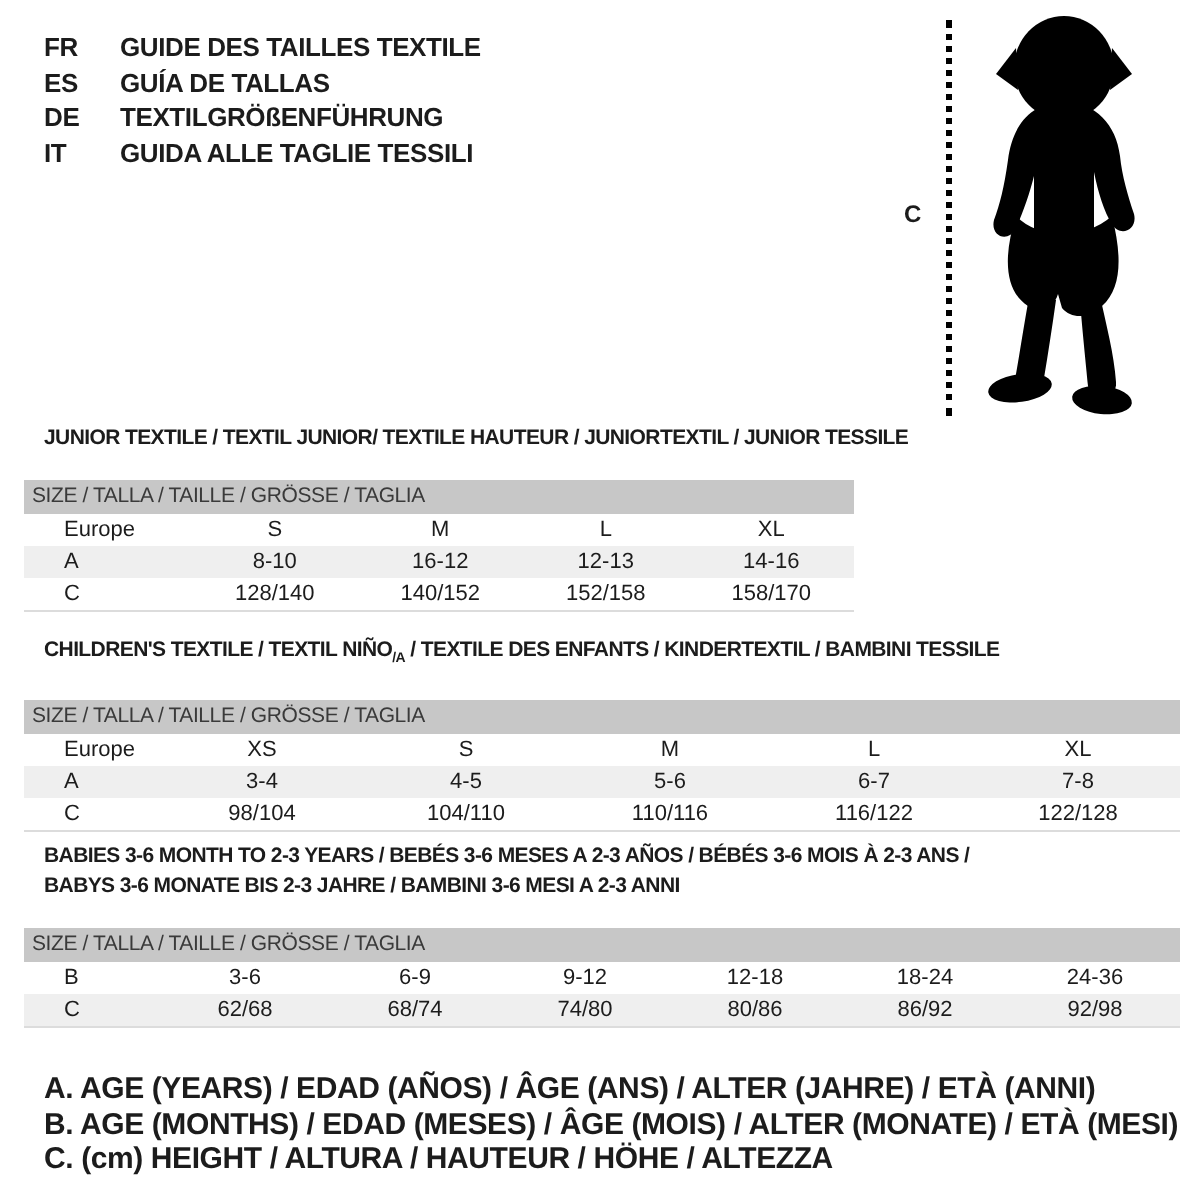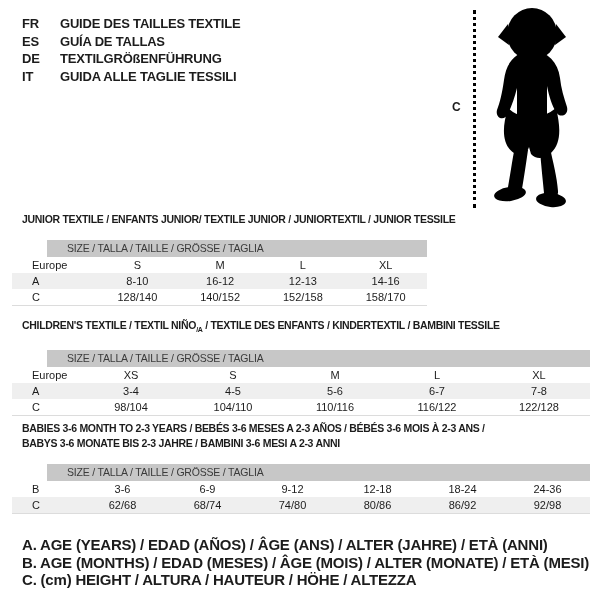--- a/index.html
+++ b/index.html
@@ -38,21 +38,21 @@
     margin-left:10px;white-space:nowrap;
   }
   .table-title sub{font-size:7px;}
   .sec-1 .table-title{margin-bottom:13px;}
   .sec-2 .table-title{margin-bottom:13px;}
   .sec-3 .table-title{margin-bottom:13px;white-space:normal;}
   .size-table{width:100%;border-bottom:1px solid #dcdcdc;}
   .size-bar{
     background:var(--bar-bg);color:var(--bar-text);
     font-size:10.5px;line-height:17px;height:17px;
-    padding-left:20px;letter-spacing:-0.2px;margin-left:35px;
+    padding-left:4px;letter-spacing:-0.2px;
   }
   .trow{display:flex;height:16px;font-size:11px;line-height:16px;}
   .trow.shaded{background:var(--row-shade);}
   .tlabel{padding-left:8px;flex:0 0 var(--labelw,56px);margin-left:12px;}
   .sec-1 .tlabel{--labelw:72px;}
   .tcell{flex:1;text-align:center;}
 
   
   .footnotes{position:absolute;left:22px;top:536px;}
   .footnote{font-weight:bold;font-size:15px;line-height:17.5px;letter-spacing:-0.2px;white-space:nowrap;}
@@ -91,21 +91,21 @@
       <path d="M26,102 C19,124 21,140 32,147 C38,151 45,148 47,141 L49,148 C54,154 63,153 69,147 C79,138 79,122 74,102 C60,114 38,114 26,102 Z"></path>
       <path d="M33,140 C30,156 28,170 26,181 C25,190 39,192 40,183 C42,171 44,158 46,144 Z"></path>
       <path d="M58,144 C59,158 61,176 62,187 C63,196 77,194 76,185 C75,171 71,156 68,142 Z"></path>
       <ellipse cx="28" cy="188" rx="16" ry="7" transform="rotate(-8 28 188)"></ellipse>
       <ellipse cx="69" cy="194" rx="15" ry="7" transform="rotate(6 69 194)"></ellipse>
     </g>
   </svg>
 </div>
 
 <div class="size-section sec-1">
-  <div class="table-title"><span>JUNIOR TEXTILE / ENFANTS JUNIOR/ TEXTILE JUNIOR / JUNIORTEXTIL / JUNIOR TESSILE</span></div>
+  <div class="table-title"><span>JUNIOR TEXTILE / TEXTIL JUNIOR/ TEXTILE HAUTEUR / JUNIORTEXTIL / JUNIOR TESSILE</span></div>
   <div class="size-table">
     <div class="size-bar">SIZE / TALLA / TAILLE / GRÖSSE / TAGLIA</div>
     <div>
         <div class="trow">
           <div class="tlabel">Europe</div>
           <div class="tcell">S</div>
           <div class="tcell">M</div>
           <div class="tcell">L</div>
           <div class="tcell">XL</div>
         </div>

